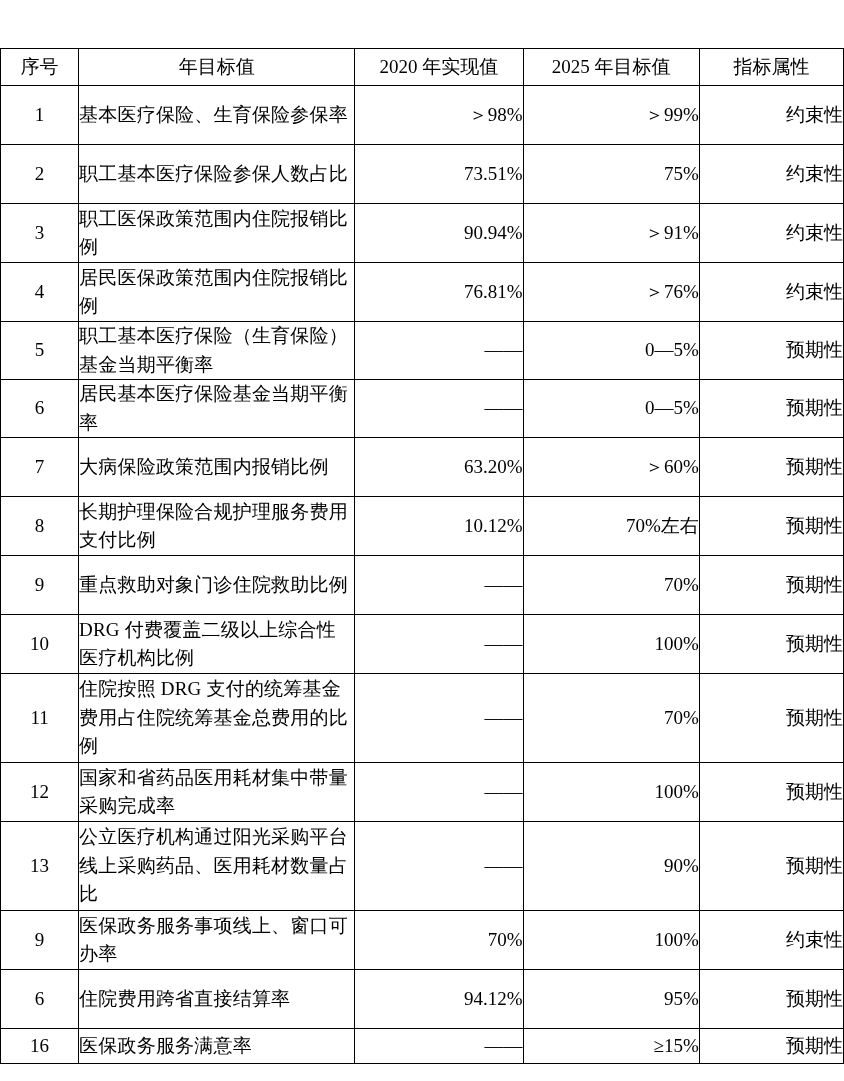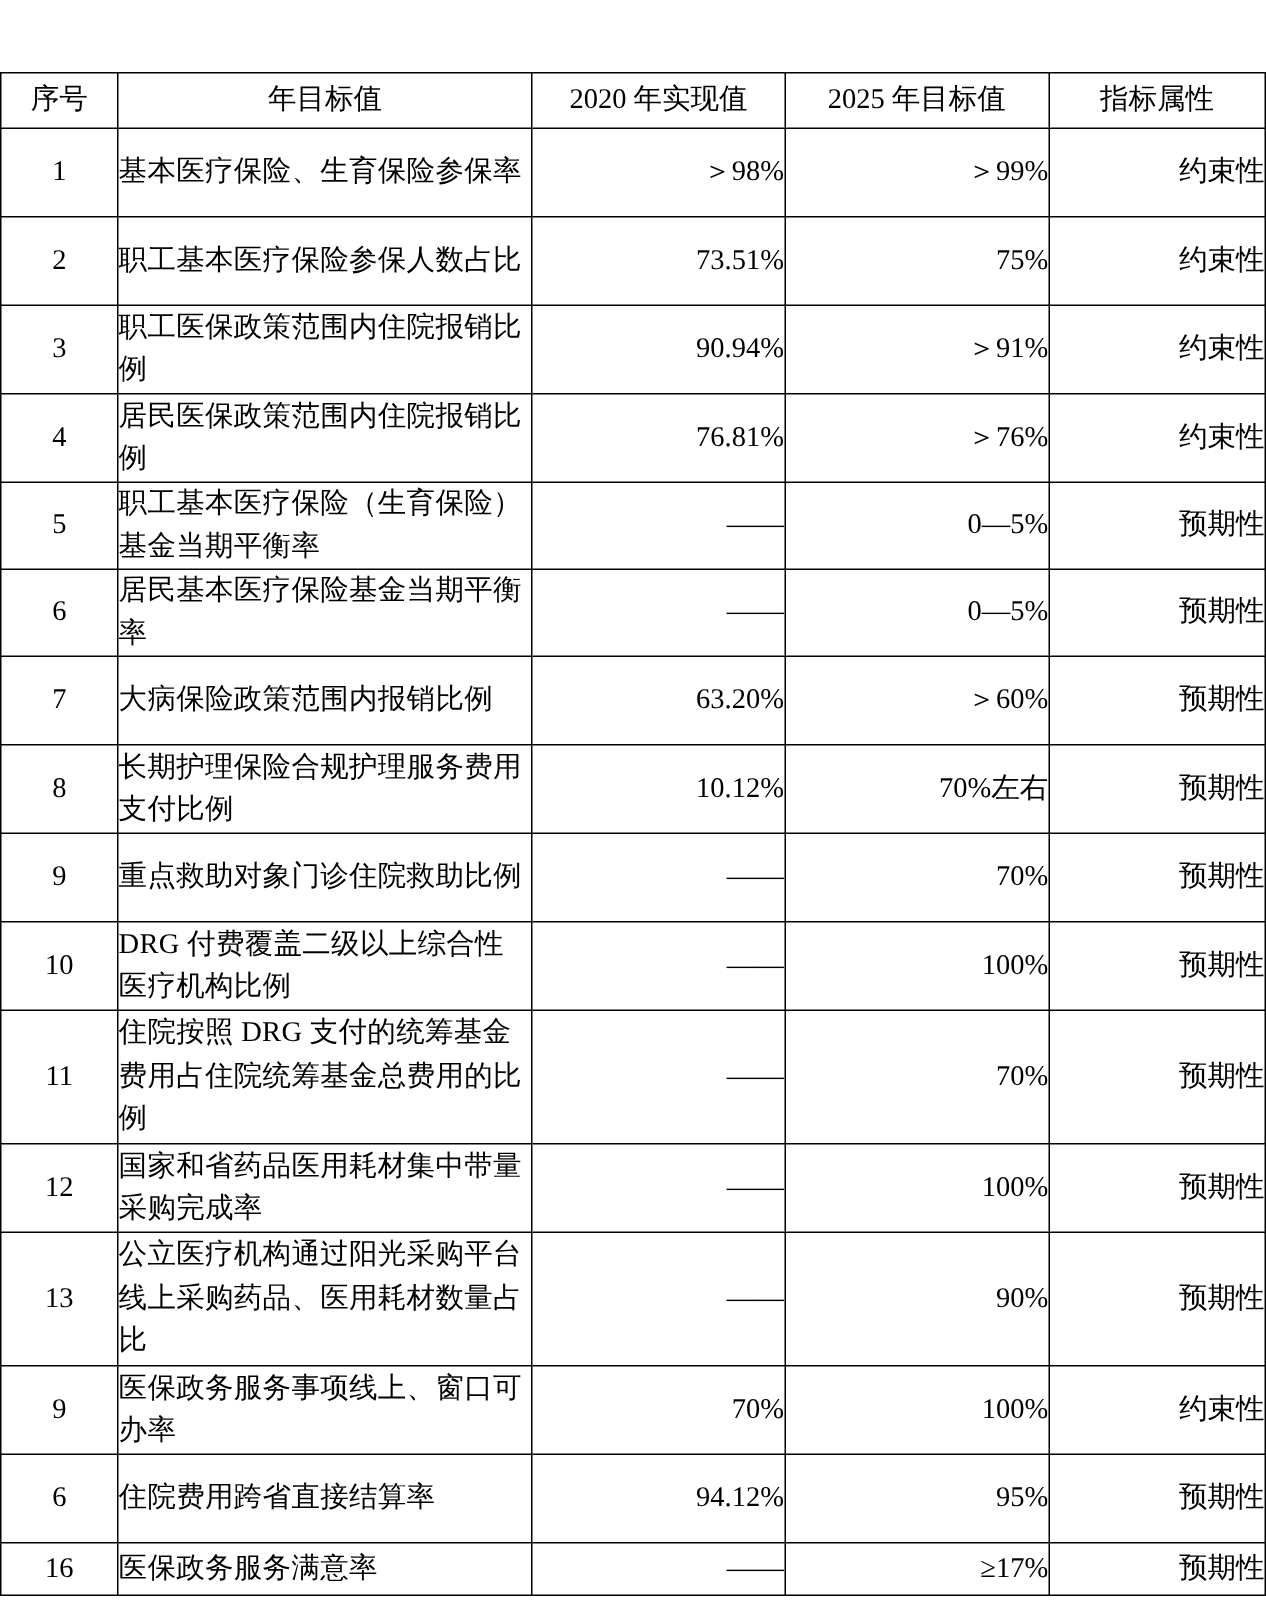--- a/index.html
+++ b/index.html
@@ -206,18 +206,18 @@
         <td class="cell-no">6</td>
         <td class="cell-name">住院费用跨省直接结算率</td>
         <td class="cell-val">94.12%</td>
         <td class="cell-val">95%</td>
         <td class="cell-attr">预期性</td>
       </tr>
       <tr class="row-16">
         <td class="cell-no">16</td>
         <td class="cell-name">医保政务服务满意率</td>
         <td class="cell-val">——</td>
-        <td class="cell-val">≥17%</td>
+        <td class="cell-val">≥15%</td>
         <td class="cell-attr">预期性</td>
       </tr>
     </tbody>
   </table>
 </div>
 
 </body></html>

